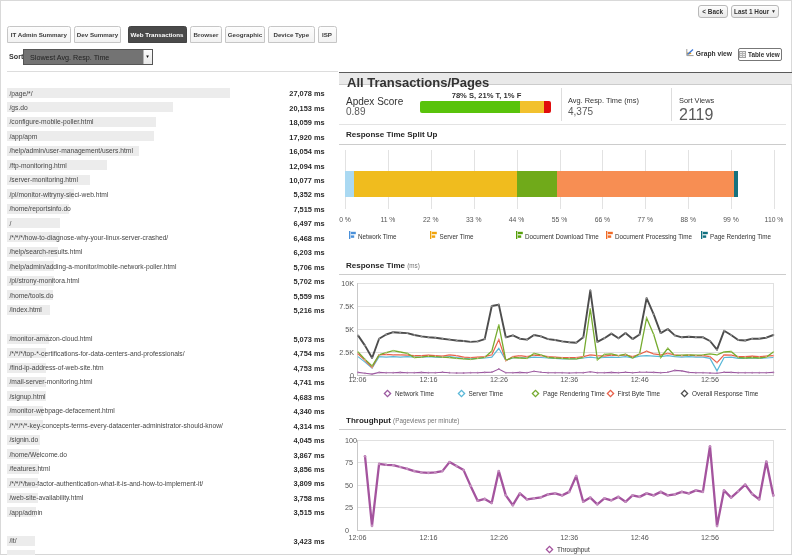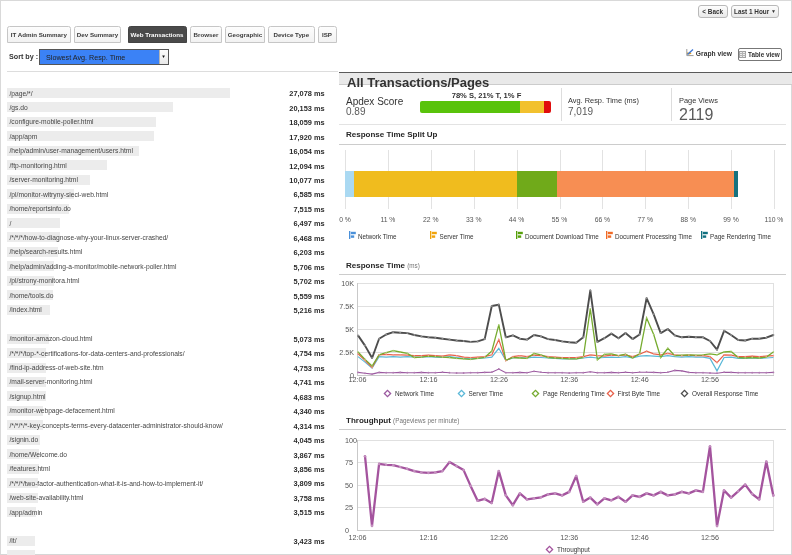--- a/index.html
+++ b/index.html
@@ -43,21 +43,21 @@
 
 <div class="tab" style="left:7px;width:63.5px">IT Admin Summary</div>
     <div class="tab" style="left:74px;width:47px">Dev Summary</div>
     <div class="tab act" style="left:127.5px;width:59px">Web Transactions</div>
     <div class="tab" style="left:190px;width:32px">Browser</div>
     <div class="tab" style="left:225px;width:40px">Geographic</div>
     <div class="tab" style="left:268px;width:46.5px">Device Type</div>
     <div class="tab" style="left:317.5px;width:19px">ISP</div>
 
 <div style="position:absolute;left:9px;top:52px;font-size:7.2px;font-weight:bold;color:#333">Sort by :</div>
-<div style="position:absolute;left:39px;top:48.5px;width:129.5px;height:16.5px;border:1px solid #555;background:#3b82f6">
+<div style="position:absolute;left:23px;top:48.5px;width:129.5px;height:16.5px;border:1px solid #555;background:#737373">
   <div style="position:absolute;left:6px;top:3.5px;font-size:7.2px;color:#222">Slowest Avg. Resp. Time</div>
   <div style="position:absolute;right:0;top:0;width:9px;height:14.5px;border-left:1px solid #b5b5b5;background:linear-gradient(#fcfcfc,#e8e8e8);text-align:center;font-size:4.6px;line-height:14.5px;color:#111">▼</div>
 </div>
 
 <div style="position:absolute;left:686px;top:48px;font-size:6.7px;font-weight:bold;color:#333;white-space:nowrap">
 <svg width="8" height="9" style="vertical-align:-1.5px">
         <path d="M0.8 1 V7.6 H7.6" stroke="#9a9a9a" stroke-width="1" fill="none"></path>
         <path d="M1.2 4.8 Q3 6.8 5 4.8" stroke="#e09c1a" stroke-width="1.5" fill="none"></path>
         <path d="M1.4 6.4 L7 1.4" stroke="#3b76d8" stroke-width="1.4" fill="none"></path>
       </svg>
@@ -103,21 +103,21 @@
       <div class="lval">12,094 ms</div>
     </div>
 <div class="lrow" style="top:174.6px">
       <div class="lbar" style="width:83px"></div>
       <div class="lname">/server-monitoring.html</div>
       <div class="lval">10,077 ms</div>
     </div>
 <div class="lrow" style="top:189.1px">
       <div class="lbar" style="width:67px"></div>
       <div class="lname">/pl/monitor-witryny-sieci-web.html</div>
-      <div class="lval">6,585 ms</div>
+      <div class="lval">5,352 ms</div>
     </div>
 <div class="lrow" style="top:203.5px">
       <div class="lbar" style="width:62px"></div>
       <div class="lname">/home/reportsinfo.do</div>
       <div class="lval">7,515 ms</div>
     </div>
 <div class="lrow" style="top:218.0px">
       <div class="lbar" style="width:53px"></div>
       <div class="lname">/</div>
       <div class="lval">6,497 ms</div>
@@ -232,23 +232,23 @@
 <div style="position:absolute;left:346px;top:96px;font-size:10px;color:#333">Apdex Score</div>
 <div style="position:absolute;left:346px;top:105.5px;font-size:10px;color:#5a5a5a">0.89</div>
 <div style="position:absolute;left:420px;top:90.5px;width:133px;text-align:center;font-size:7.6px;font-weight:bold;color:#333">78% S, 21% T, 1% F</div>
 <div style="position:absolute;left:420px;top:101px;width:131px;height:11.5px;border-radius:2px;overflow:hidden">
   <div style="position:absolute;left:0;width:100px;height:13px;background:#59c30b"></div>
   <div style="position:absolute;left:100px;width:24px;height:13px;background:#f2c12e"></div>
   <div style="position:absolute;left:124px;width:7px;height:13px;background:#e00d0d"></div>
 </div>
 <div style="position:absolute;left:561px;top:88px;width:1px;height:33px;background:#ddd"></div>
 <div style="position:absolute;left:568px;top:96px;font-size:7.4px;color:#333">Avg. Resp. Time (ms)</div>
-<div style="position:absolute;left:568px;top:105.5px;font-size:10px;color:#5a5a5a">7,019</div>
+<div style="position:absolute;left:568px;top:105.5px;font-size:10px;color:#5a5a5a">4,375</div>
 <div style="position:absolute;left:671px;top:88px;width:1px;height:33px;background:#ddd"></div>
-<div style="position:absolute;left:679px;top:96px;font-size:7.4px;color:#333">Page Views</div>
+<div style="position:absolute;left:679px;top:96px;font-size:7.4px;color:#333">Sort Views</div>
 <div style="position:absolute;left:679px;top:105.5px;font-size:16px;color:#5a5a5a">2119</div>
 <div class="hline" style="top:123.5px;background:#e3e3e3"></div>
 
 <div class="hdr" style="left:346px;top:130px">Response Time Split Up</div>
 <div class="hline" style="top:144px"></div>
 <div class="vgrid" style="left:345.0px"></div>
 <div class="pctlab" style="left:330.0px">0&nbsp;%</div>
 <div class="vgrid" style="left:387.9px"></div>
 <div class="pctlab" style="left:372.9px">11&nbsp;%</div>
 <div class="vgrid" style="left:430.8px"></div>

